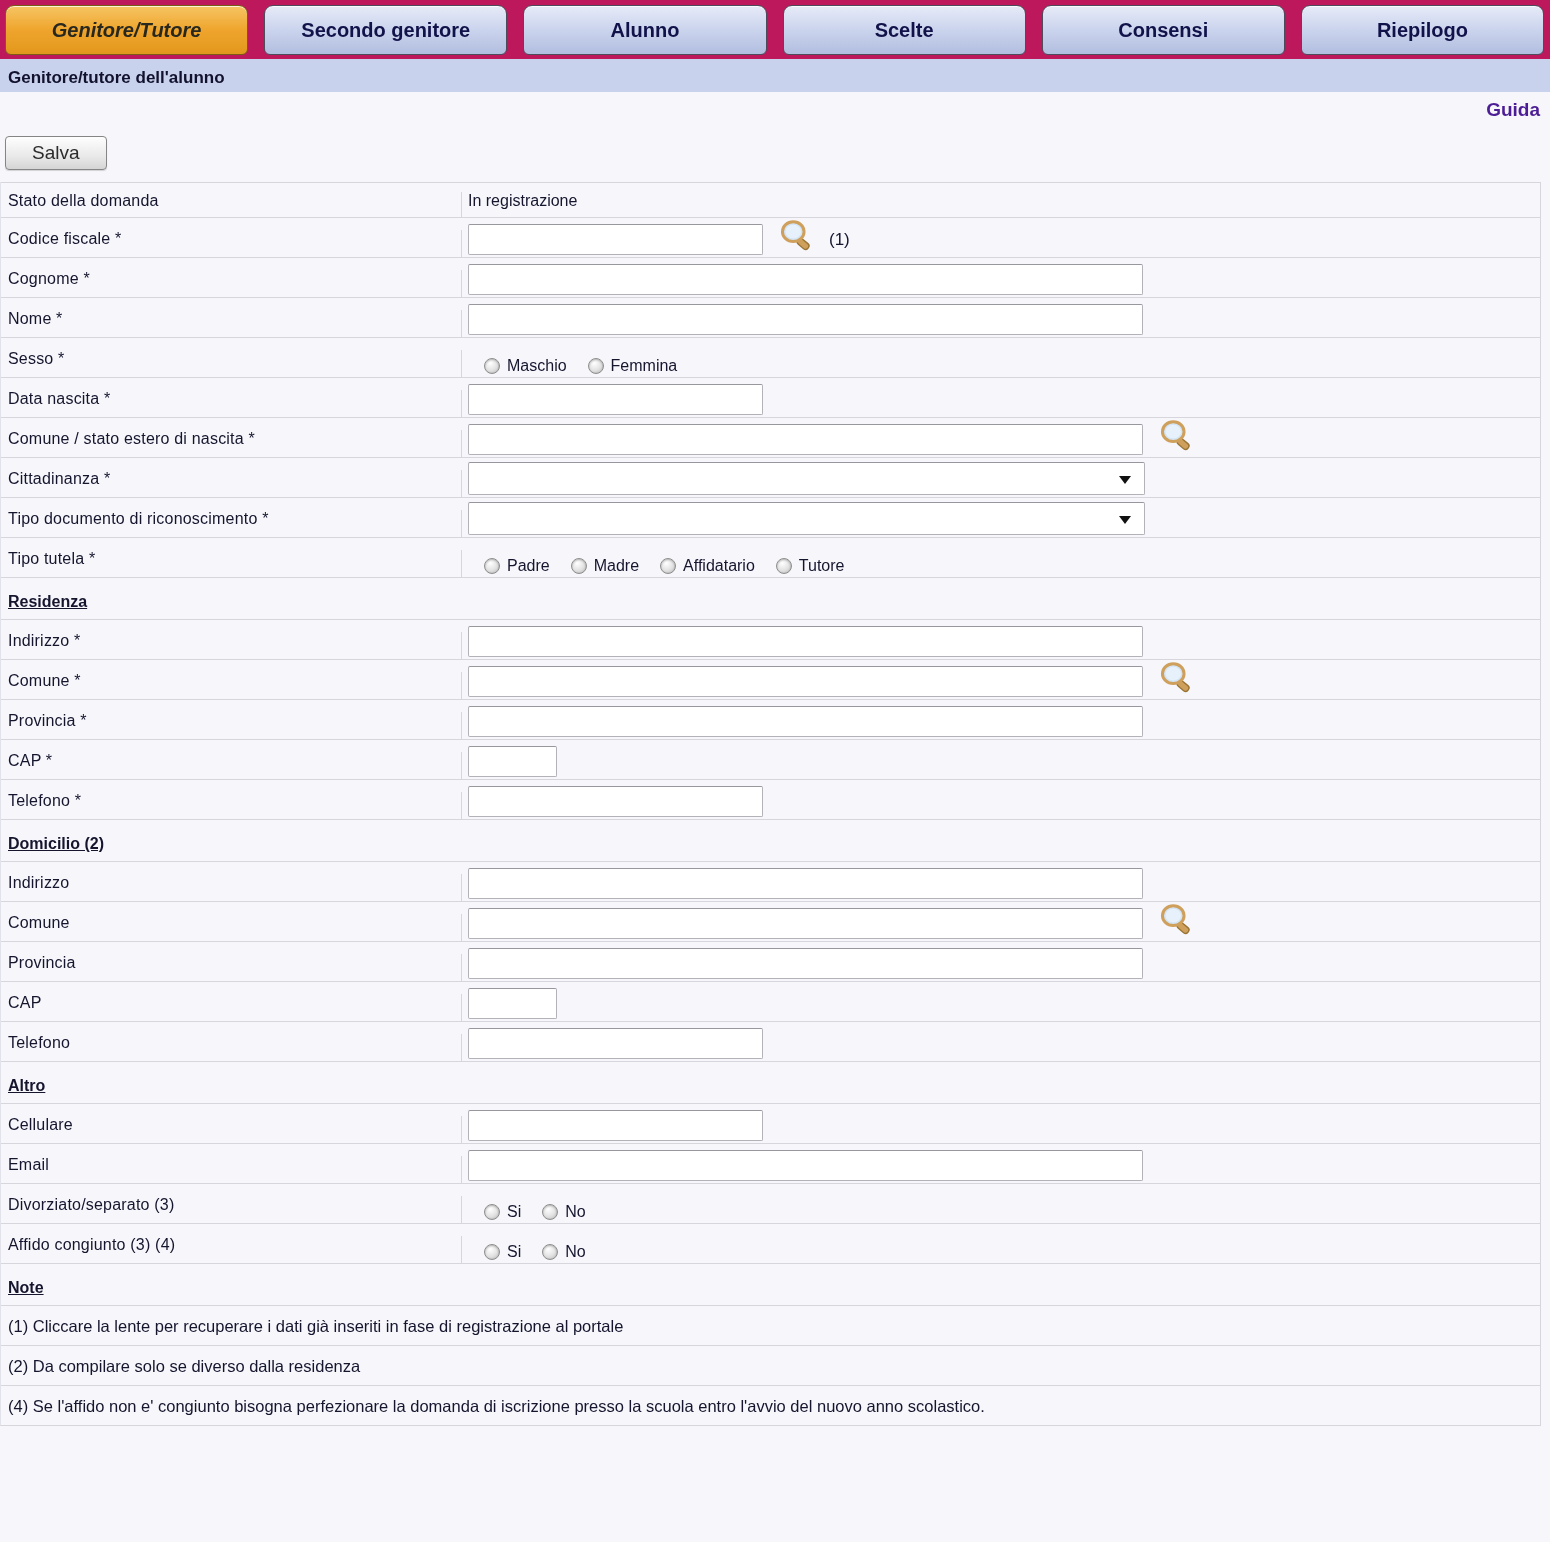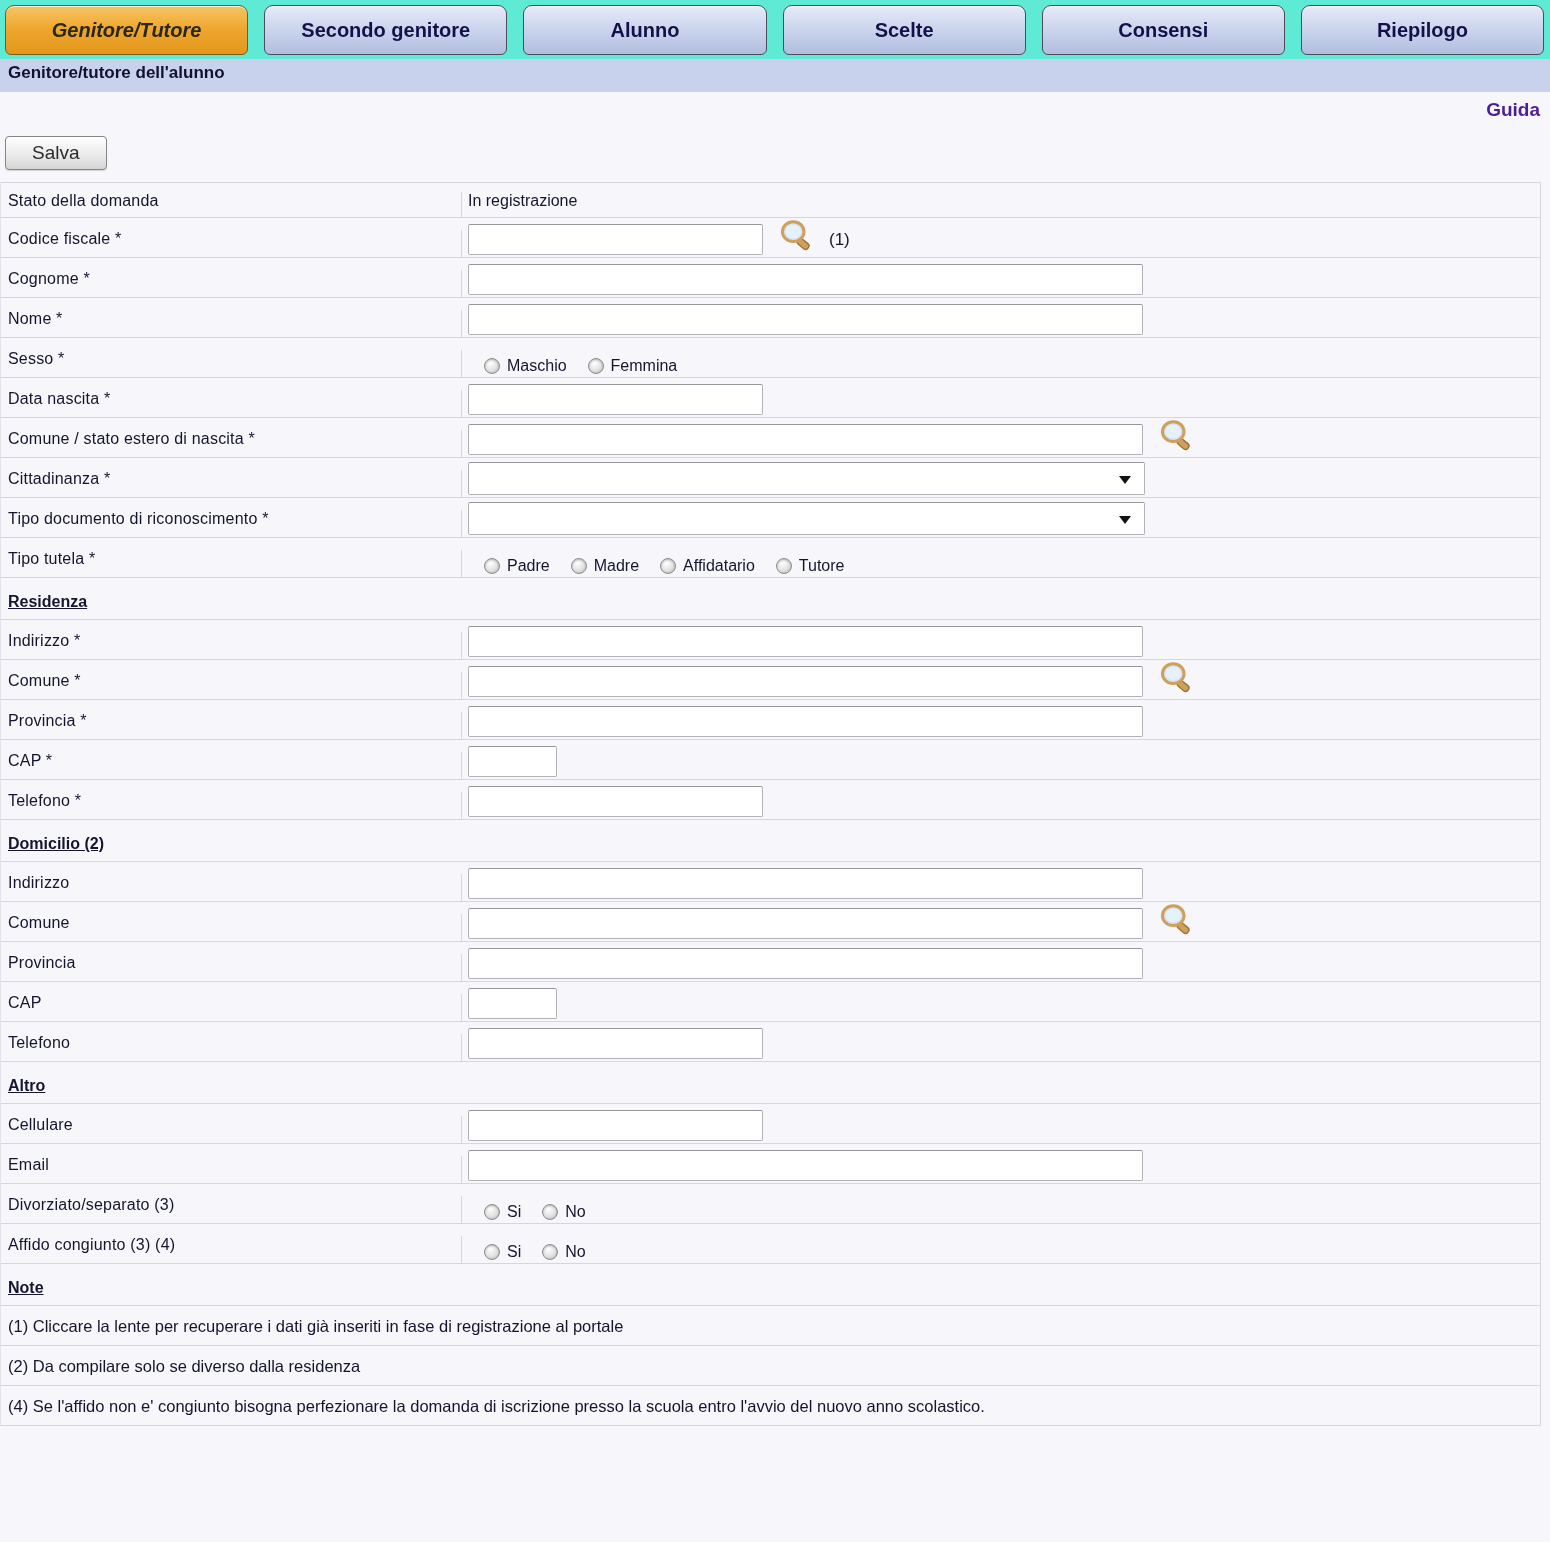--- a/index.html
+++ b/index.html
@@ -1,35 +1,35 @@
 <!DOCTYPE html>
 <html><head>
 <meta charset="utf-8">
 <style>
   * { margin:0; padding:0; box-sizing:border-box; }
   html,body { width:1550px; background:#f6f6fb; font-family:"Liberation Sans", sans-serif; color:#15152e; }
 
   
-  .tabstrip { background:#5eead4; height:59px; display:flex; gap:16px; padding:5px 6px 4px 5px; }
+  .tabstrip { background:#be185d; height:59px; display:flex; gap:16px; padding:5px 6px 4px 5px; }
   .tab {
     flex:1 1 0; height:50px; border-radius:9px 9px 6px 6px;
     border:1px solid #4c4c5c;
     background:linear-gradient(#e7ebf8, #cdd6ee 45%, #b2bee0);
     box-shadow:inset 0 1px 0 rgba(255,255,255,.75);
     display:flex; align-items:center; justify-content:center;
     font-size:20px; font-weight:bold; color:#12124a; cursor:pointer;
   }
   .tab.active {
     border:1px solid #7c5c14;
     background:linear-gradient(#f6c564, #efa52d 50%, #e2971c);
     color:#28281f; font-style:italic;
   }
 
   
-  .titlebar { background:#c9d2ec; min-height:33px; display:flex; align-items:flex-start;
+  .titlebar { background:#c9d2ec; min-height:33px; display:flex; align-items:flex-end;
     padding:4px 8px; font-size:17px; font-weight:bold; color:#12122e; }
   .guida-row { height:36px; display:flex; justify-content:flex-end; align-items:center; padding-right:10px; }
   .guida-link { font-size:19px; font-weight:bold; color:#4c1d95; cursor:pointer; }
 
   
   .save-row { padding:8px 0 12px 5px; }
   .save-btn {
     font-family:"Liberation Sans", sans-serif; font-size:19px; color:#2b2b2b;
     padding:5px 26px; border:1px solid #858585; border-radius:4px;
     background:linear-gradient(#fefefe, #e9e9e9 60%, #d5d5d5);

